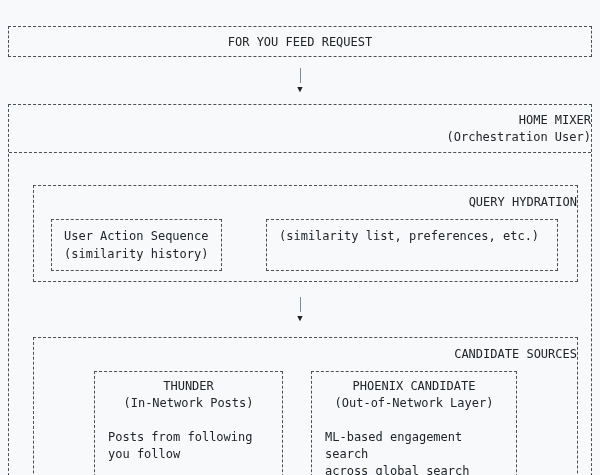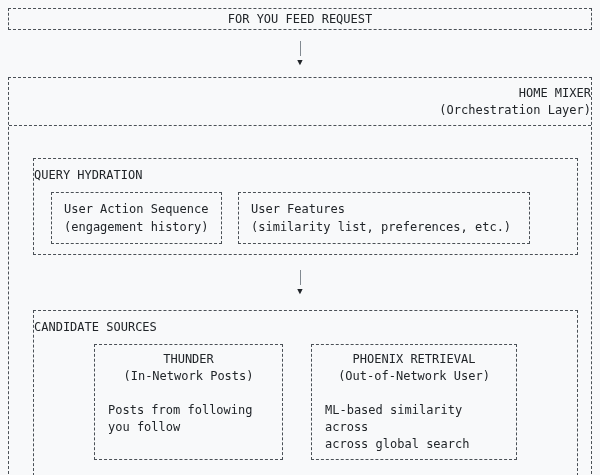--- a/index.html
+++ b/index.html
@@ -14,22 +14,22 @@
     font-size: 12px;
     box-sizing: border-box;
   }
   .box {
     border: 1px dashed #4a5056;
     box-sizing: border-box;
     background: #f8f9fa;
   }
   
   .feed-request {
-    margin: 8px 8px 0 8px;
-    height: 22px;
+    margin: 26px 8px 0 8px;
+    height: 31px;
     display: flex;
     align-items: center;
     justify-content: center;
   }
   
   .flow-arrow {
     display: flex;
     flex-direction: column;
     align-items: center;
     justify-content: center;
@@ -46,28 +46,28 @@
   .hm-header {
     text-align: right;
     padding: 7px 0 6px 0;
     line-height: 17px;
   }
   .hm-divider { border-top: 1px dashed #4a5056; }
   .hm-body { padding-top: 32px; }
   
   .section { margin: 0 13px 0 24px; }
   .section-title {
-    text-align: left;
+    text-align: right;
     padding-top: 7px;
     line-height: 18px;
   }
   .qh-row {
     display: flex;
     padding: 8px 0 10px 17px;
-    gap: 16px;
+    gap: 44px;
   }
   .leaf {
     padding: 7px 0 7px 12px;
     line-height: 18px;
   }
   .leaf.left  { width: 171px; }
   .leaf.right { width: 292px; }
   .cs-row {
     display: flex;
     justify-content: center;
@@ -94,35 +94,34 @@
   </div>
 
   <div class="flow-arrow a1">
     <div class="arrow-line"></div>
     <div class="arrow-head">▼</div>
   </div>
 
   <div class="box home-mixer">
     <div class="hm-header">
       <div>HOME MIXER</div>
-      <div>(Orchestration Layer)</div>
+      <div>(Orchestration User)</div>
     </div>
     <div class="hm-divider"></div>
 
     <div class="hm-body">
 
       <div class="box section">
         <div class="section-title">QUERY HYDRATION</div>
         <div class="qh-row">
           <div class="box leaf left">
             <div>User Action Sequence</div>
-            <div>(engagement history)</div>
+            <div>(similarity history)</div>
           </div>
           <div class="box leaf right">
-            <div>User Features</div>
             <div>(similarity list, preferences, etc.)</div>
           </div>
         </div>
       </div>
 
       <div class="flow-arrow a2">
         <div class="arrow-line"></div>
         <div class="arrow-head">▼</div>
       </div>
 
@@ -132,25 +131,25 @@
           <div class="box card thunder">
             <div class="card-title">THUNDER</div>
             <div class="card-subtitle">(In-Network Posts)</div>
             <div class="card-spacer"></div>
             <div class="card-desc">
               <div>Posts from following</div>
               <div>you follow</div>
             </div>
           </div>
           <div class="box card phoenix">
-            <div class="card-title">PHOENIX RETRIEVAL</div>
-            <div class="card-subtitle">(Out-of-Network User)</div>
+            <div class="card-title">PHOENIX CANDIDATE</div>
+            <div class="card-subtitle">(Out-of-Network Layer)</div>
             <div class="card-spacer"></div>
             <div class="card-desc">
-              <div>ML-based similarity across</div>
+              <div>ML-based engagement search</div>
               <div>across global search</div>
             </div>
           </div>
         </div>
       </div>
 
     </div>
   </div>
 
 </div>

